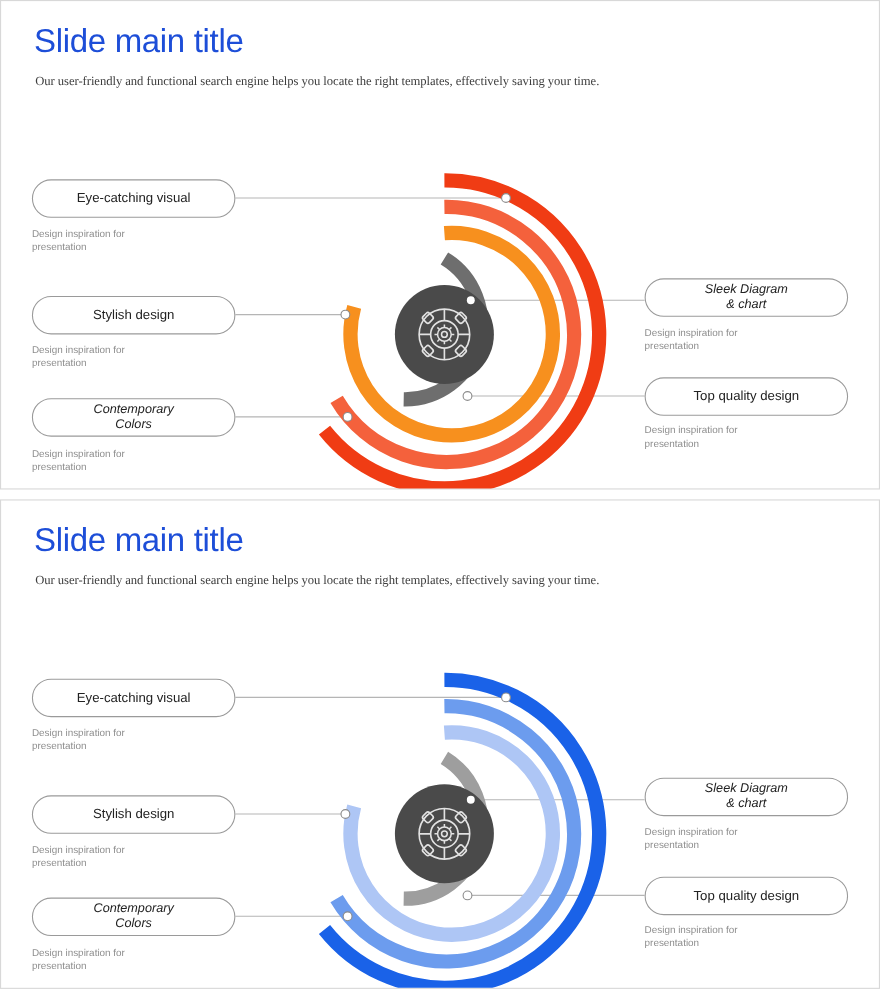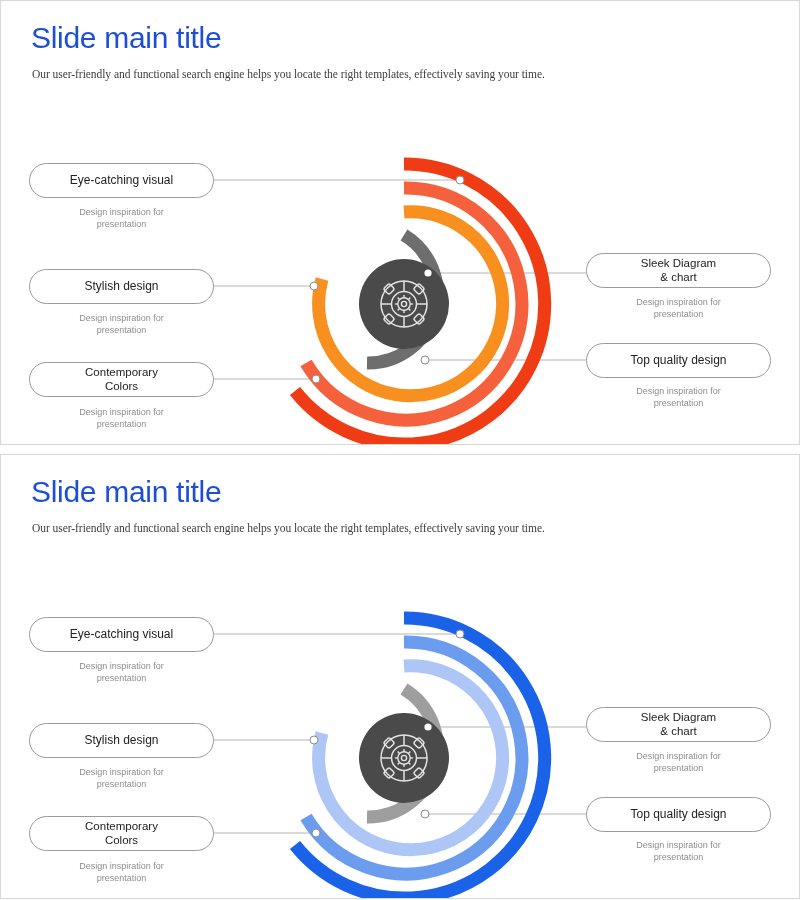--- a/index.html
+++ b/index.html
@@ -8,22 +8,22 @@
   .slide{position:relative;width:800px;height:445px;background:#ffffff;border:1px solid #d8d8d8;box-sizing:border-box;overflow:hidden;}
   .slide.second{margin-top:9px;}
   .slide-title{position:absolute;left:30px;top:20px;font-size:30px;font-weight:400;color:#1d4ed8;letter-spacing:-0.3px;line-height:1.1;}
   .slide-sub{position:absolute;left:31px;top:67px;font-size:11.5px;color:#3d3d3d;letter-spacing:-0.05px;font-family:Liberation Serif, serif;}
 
   .stage{position:absolute;left:0;top:0;width:636px;height:445px;margin-top:40px;}
   .stage svg{position:absolute;left:0;top:0;}
 
   .pill{position:absolute;box-sizing:border-box;border:1px solid #9a9a9a;border-radius:24px;background:#ffffff;
         display:flex;align-items:center;justify-content:center;text-align:center;color:#222;font-size:12px;line-height:1.15;}
-  .pill.two-line{font-size:11.5px;}
-  .cap{position:absolute;text-align:center;font-size:9px;line-height:1.28;color:#8e8e8e;}
+  .pill.two-line{font-size:11.5px;font-style:italic;}
+  .cap{position:absolute;text-align:left;font-size:9px;line-height:1.28;color:#8e8e8e;}
 
   .l-pill{left:28px;width:185px;height:35px;}
   .l-cap{left:28px;width:185px;}
   .r-pill{left:585px;width:185px;height:35px;}
   .r-cap{left:585px;width:185px;}
 </style>
 </head>
 <body>
 
 <div class="deck">

